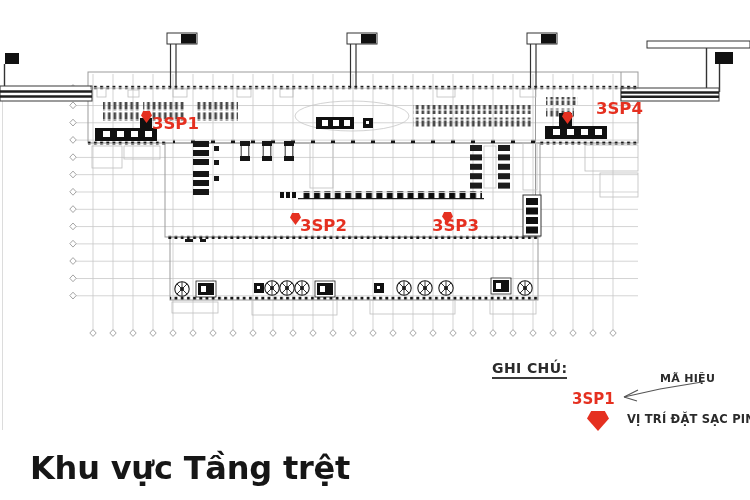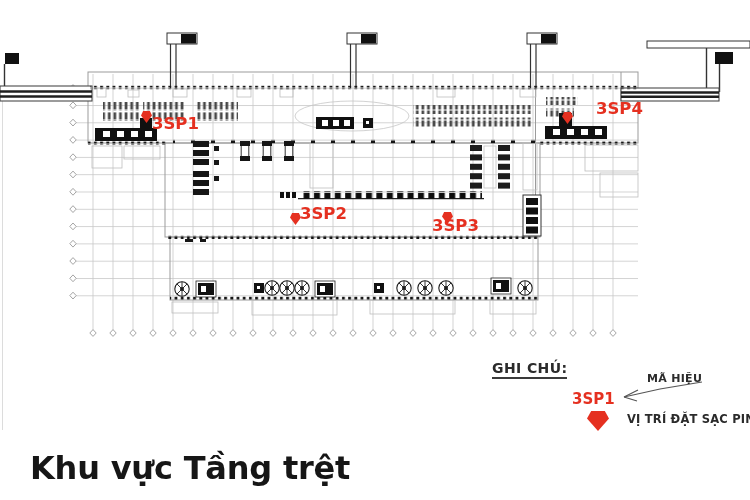--- a/index.html
+++ b/index.html
@@ -9,21 +9,21 @@
   .stage{position:absolute;inset:0;}
   svg.plan{position:absolute;left:0;top:0;width:750px;height:500px;}
   .abs{position:absolute;white-space:nowrap;}
   .pent{display:block;background:var(--red);
         clip-path:polygon(50% 100%,0% 38%,19% 0%,81% 0%,100% 38%);}
   .pent.sm{width:11px;height:12px;}
   .pent.lg{width:22px;height:20px;}
   .mlabel{color:var(--red);font-weight:bold;font-size:16.5px;line-height:1.05;}
   .legend-title{font-size:14px;font-weight:bold;color:#2b2b2b;
                 border-bottom:2px solid #3a3a3a;padding-bottom:1px;letter-spacing:.4px;}
-  .legend-code{font-size:11px;font-weight:bold;color:#2b2b2b;letter-spacing:.3px;}
+  .legend-code{font-size:11px;font-weight:bold;color:#2b2b2b;letter-spacing:.3px;margin-left:13px;}
   .legend-sample{font-size:15px;font-weight:bold;color:var(--red);}
   .legend-loc{font-size:11.5px;font-weight:bold;color:#2b2b2b;letter-spacing:.2px;}
   .caption{font-size:32px;font-weight:bold;color:#161616;letter-spacing:-.2px;}
 </style>
 </head>
 <body style="--red: #e53020;">
 
 <div class="stage">
 
   <svg class="plan" viewBox="0 0 750 500">
@@ -289,21 +289,21 @@
     <g stroke="#555" stroke-width="1.2" fill="none">
       <path d="M702 382 L660 389 L624 397"></path>
       <path d="M624 397 L638 390 M624 397 L637 401"></path>
     </g>
   </svg>
 
   <span class="abs pent sm" style="left:141px;top:111px"></span>
   <span class="abs mlabel" style="left:152px;top:115px">3SP1</span>
 
   <span class="abs pent sm" style="left:290px;top:213px"></span>
-  <span class="abs mlabel" style="left:300px;top:205px">3SP2</span>
+  <span class="abs mlabel" style="left:300px;top:217px">3SP2</span>
 
   <span class="abs pent sm" style="left:442px;top:212px"></span>
   <span class="abs mlabel" style="left:432px;top:217px">3SP3</span>
 
   <span class="abs pent sm" style="left:562px;top:112px"></span>
   <span class="abs mlabel" style="left:596px;top:100px">3SP4</span>
 
   <div>
     <span class="abs legend-title" style="left:492px;top:360px">GHI CHÚ:</span>
     <span class="abs legend-code" style="left:647px;top:372px">MÃ HIỆU</span>

